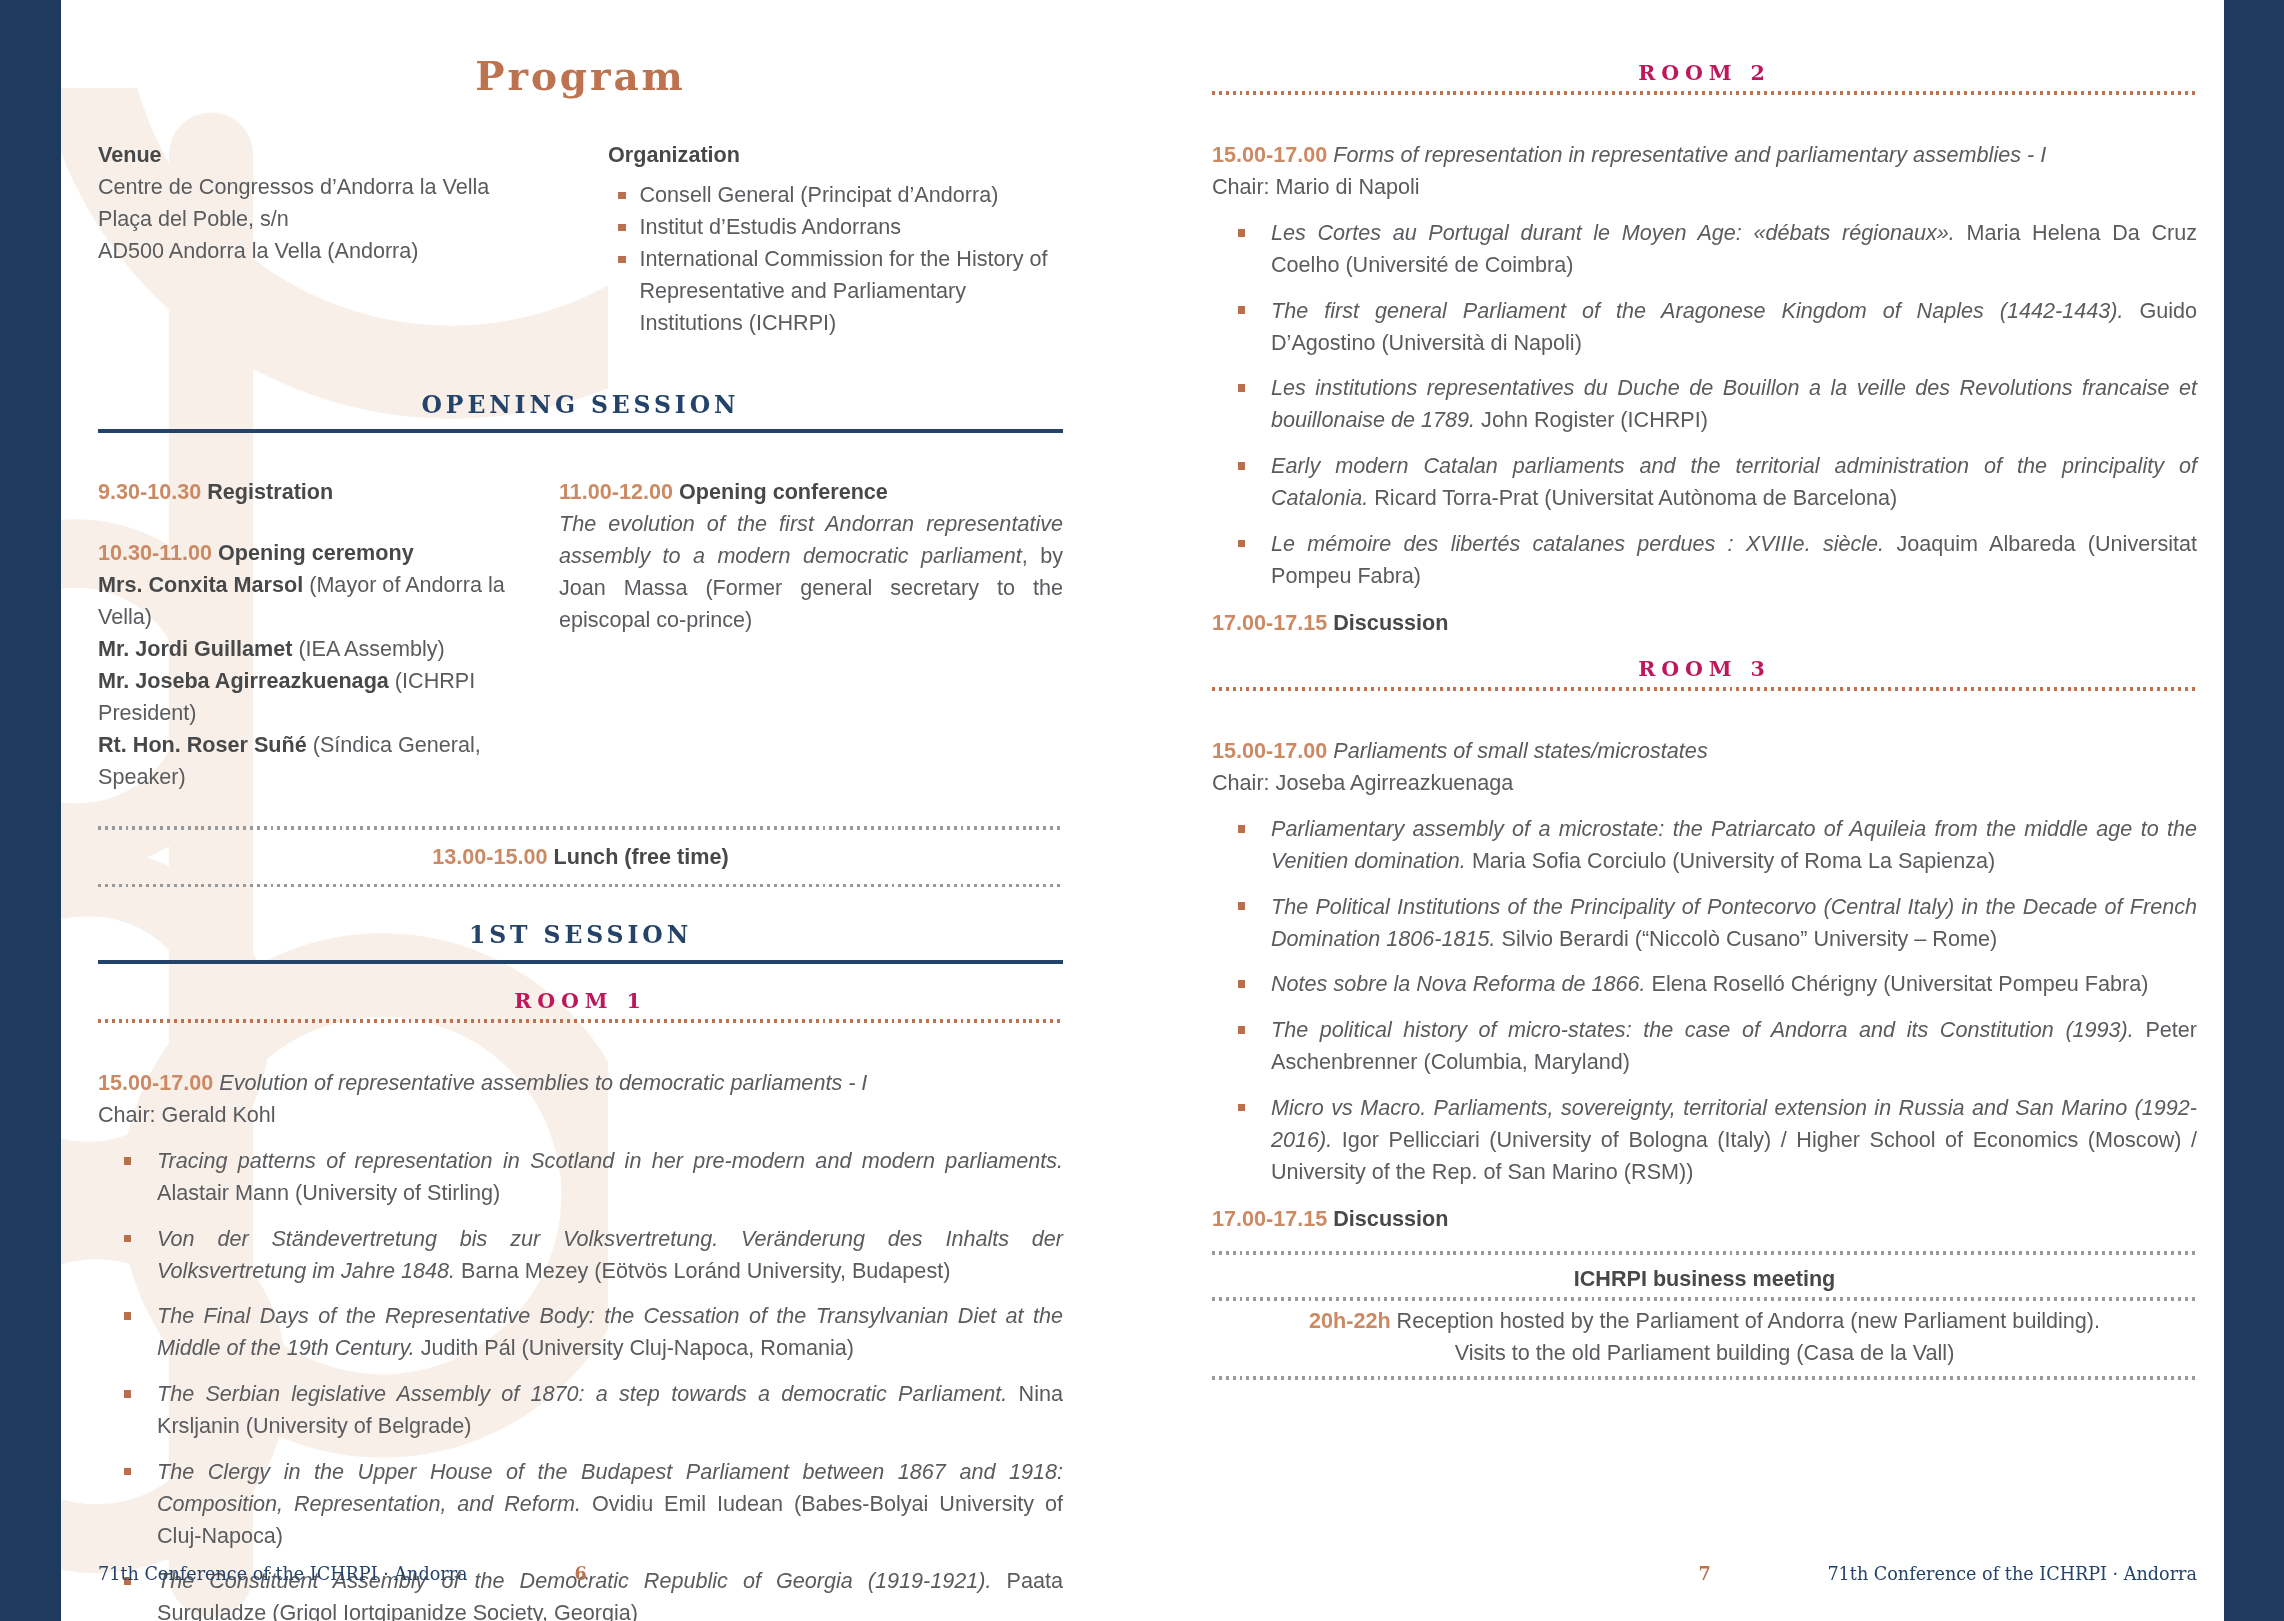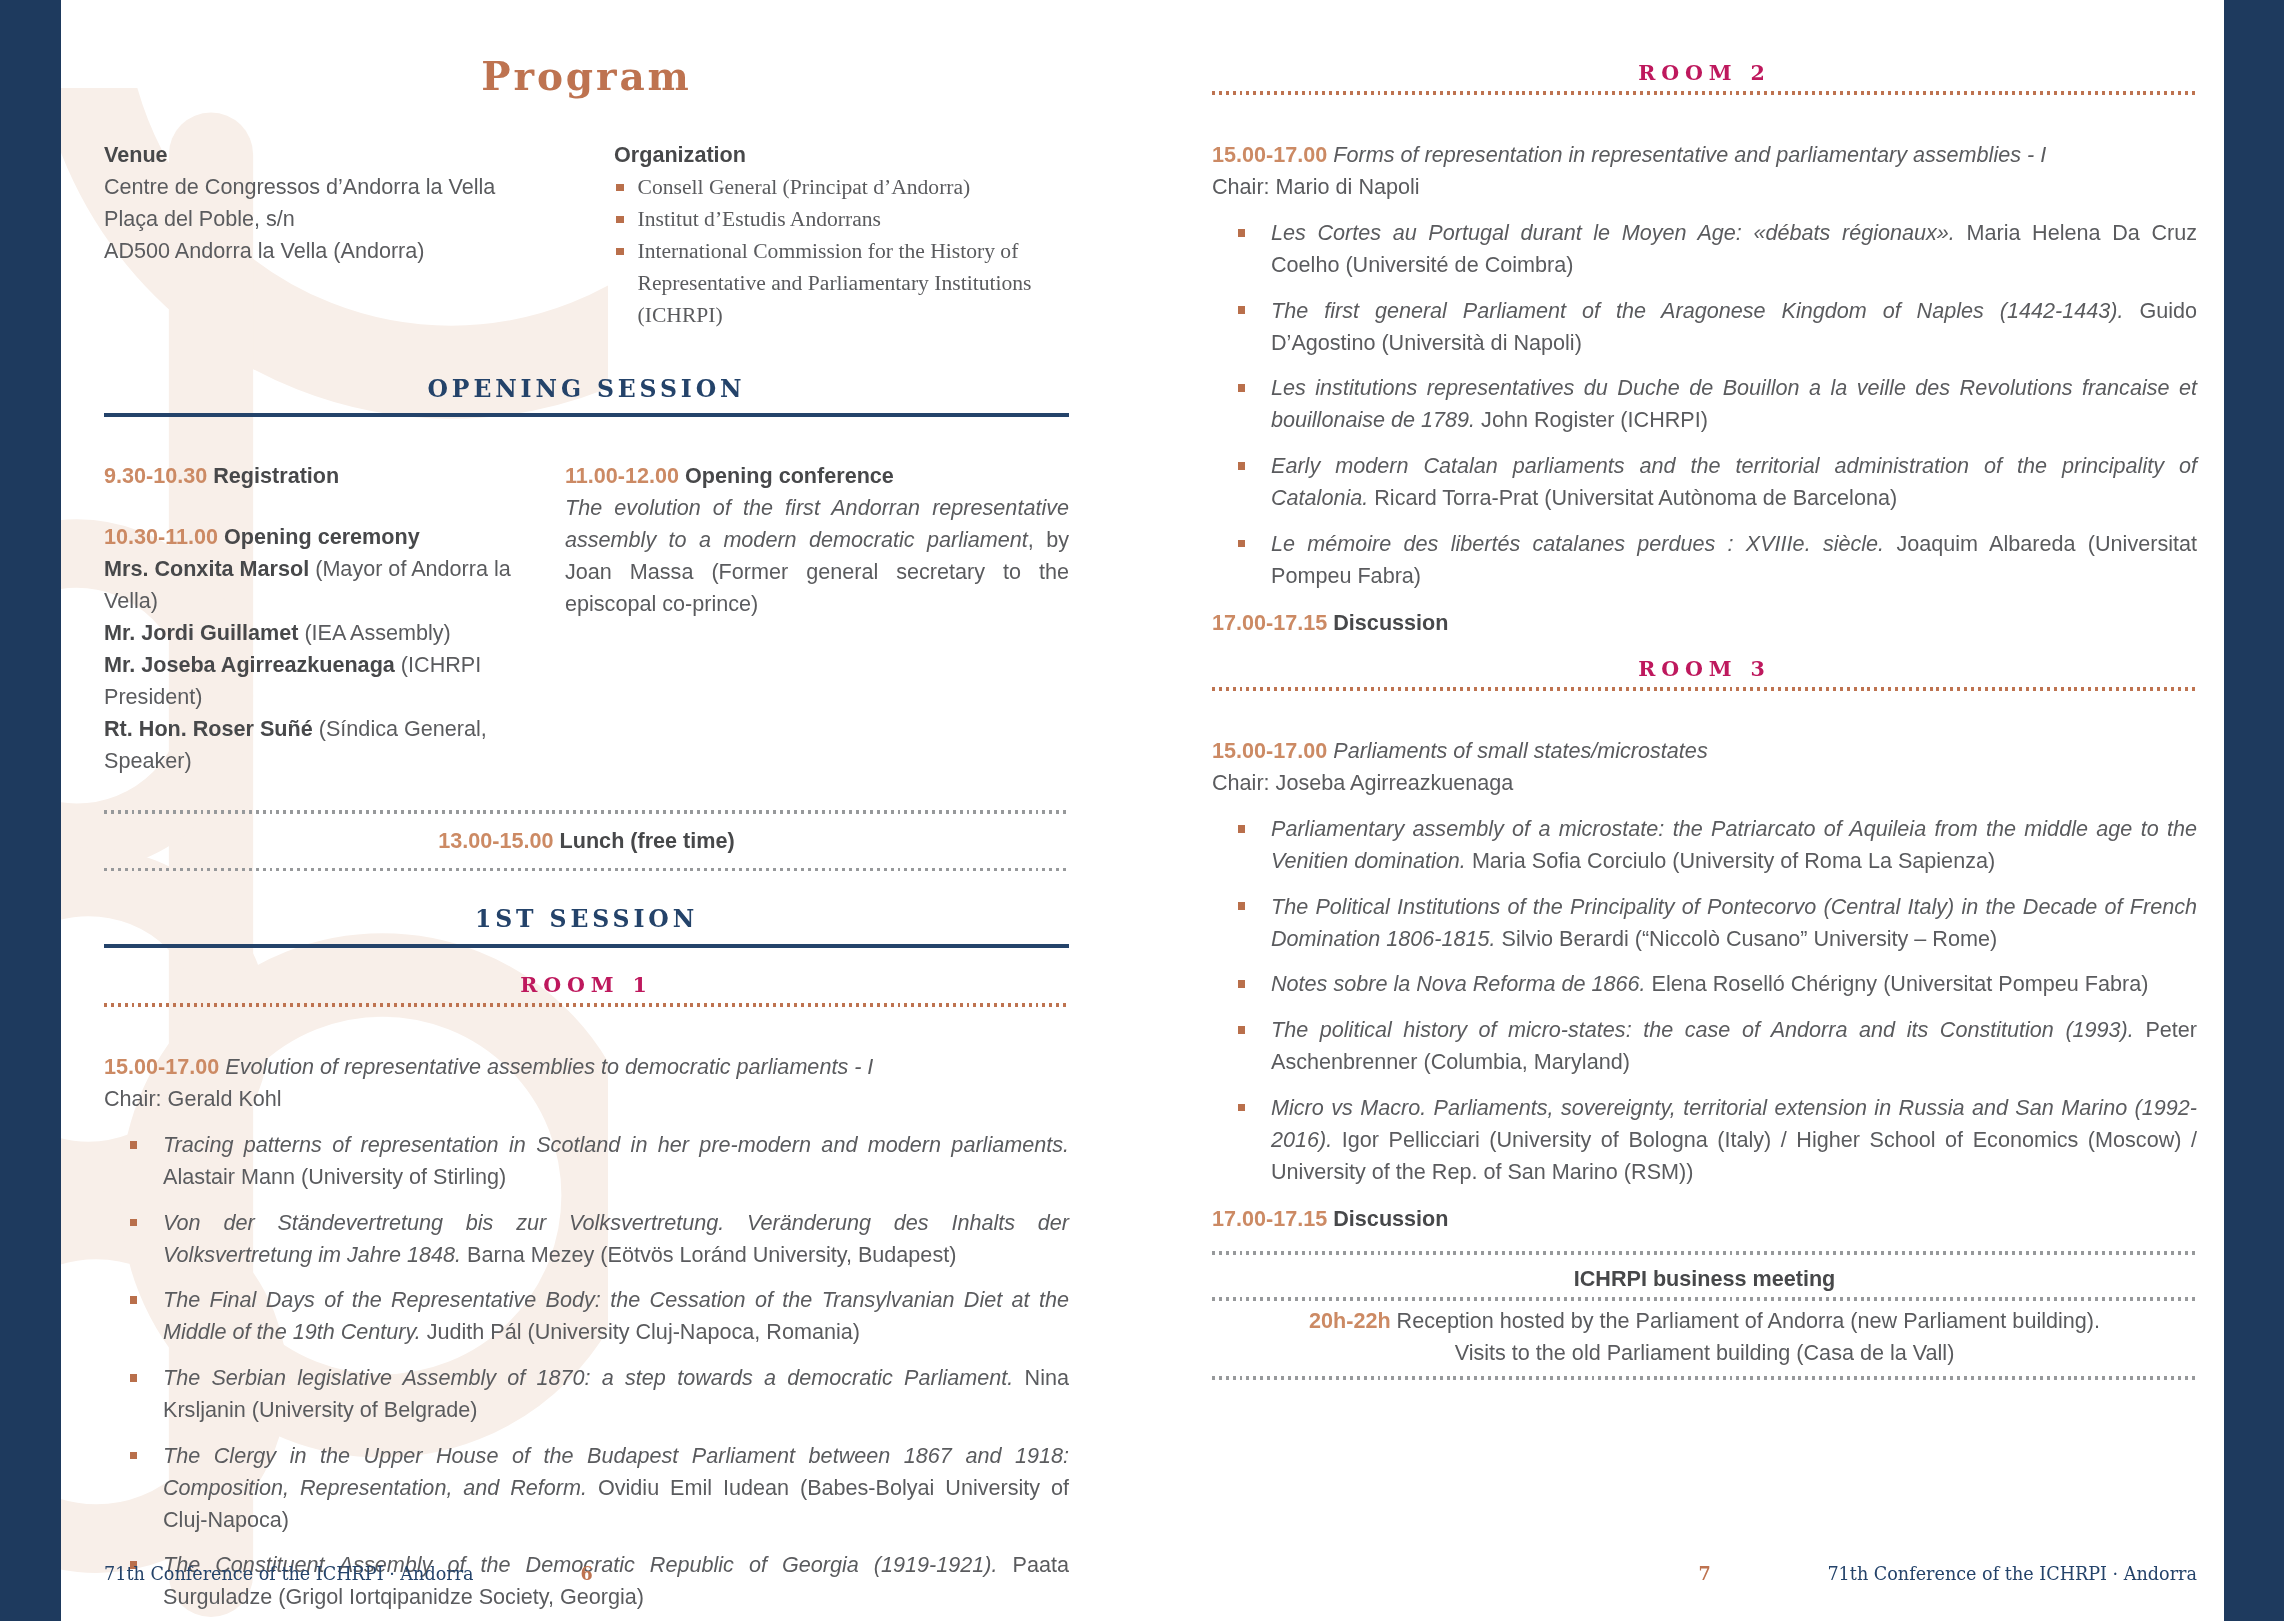--- a/index.html
+++ b/index.html
@@ -17,38 +17,38 @@
     position:absolute;white-space:nowrap;
     font-family:"DejaVu Serif","Liberation Serif",serif;
     font-weight:bold;font-size:21.6px;letter-spacing:2.9px;color:#c57f5b;
   }
   .bar-date-left{left:30px;top:747px;transform:translate(-50%,-50%) rotate(-90deg);}
   .bar-date-right{left:2254px;top:766px;transform:translate(-50%,-50%) rotate(90deg);}
   
   .ornament{position:absolute;left:59px;top:88px;z-index:0;}
   
   .page{position:absolute;top:0;height:100%;z-index:1;}
-  #page-left{left:104px;width:965px;}
+  #page-left{left:98px;width:965px;}
   #page-right{left:1212px;width:985px;}
   
   .time{font-weight:bold;color:#cc8a64;}
   .blab{font-weight:bold;color:#47484a;text-align:center;}
   .it{font-style:italic;color:#5a5b5e;}
   .serif-head{font-family:"DejaVu Serif","Liberation Serif",serif;font-weight:bold;}
   .rule{height:3.9px;background:#24436a;margin-top:9.8px;}
   .dots-orange{height:3.9px;margin-top:5.9px;
     background-image:repeating-linear-gradient(90deg,#be7350 0 2.9px,transparent 2.9px 6.9px);}
   .dots-gray{height:3.9px;
     background-image:repeating-linear-gradient(90deg,#97999b 0 2.9px,transparent 2.9px 6.9px);}
   
   .doc-title{padding-top:53px;text-align:center;font-size:39px;line-height:47px;
     letter-spacing:2.9px;color:#be7350;}
   .info-grid{display:grid;grid-template-columns:510px auto;margin-top:39px;}
   .info-head{font-weight:bold;color:#47484a;}
-  ul.plain{list-style:none;margin:0;padding:0;font-family:Liberation Serif, serif;}
+  ul.plain{list-style:none;margin:8px;padding:0;}
   li.org-item{position:relative;padding-left:23.5px;}
   li.org-item .sq,
   li.paper .sq{position:absolute;width:7.8px;height:7.8px;background:#b96f4b;}
   li.org-item .sq{left:2px;top:12.7px;}
   .session-head{margin-top:45px;text-align:center;font-size:23.5px;line-height:27.4px;
     letter-spacing:3.9px;color:#24436a;}
   .open-grid{display:grid;grid-template-columns:461px auto;margin-top:43px;}
   .ceremony{margin-top:29px;}
   .conf-para{text-align:justify;}
   

